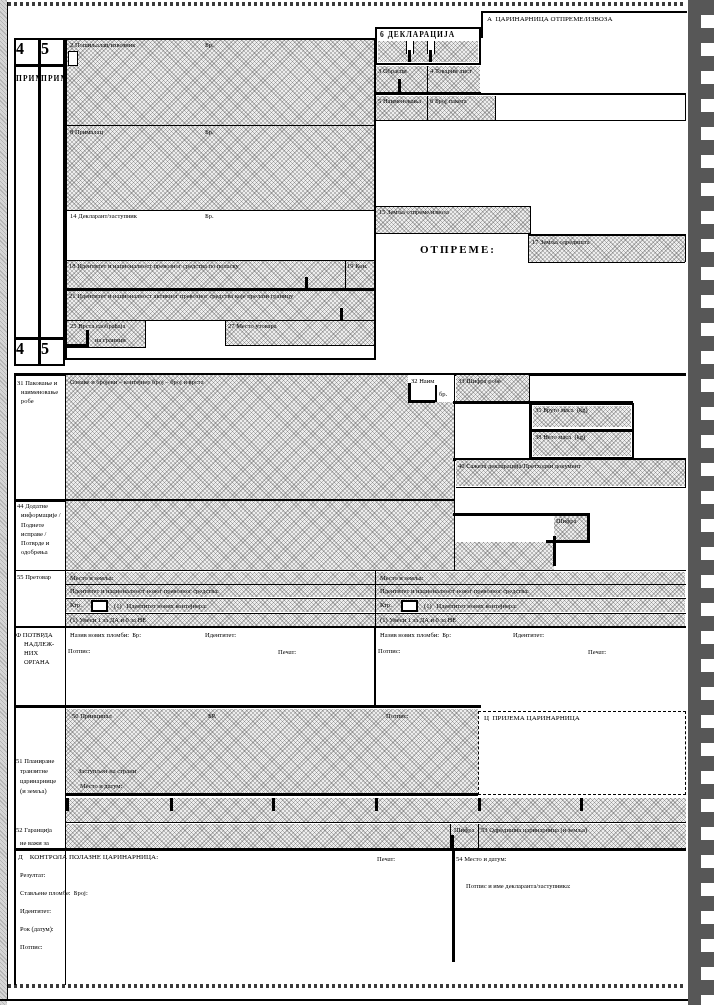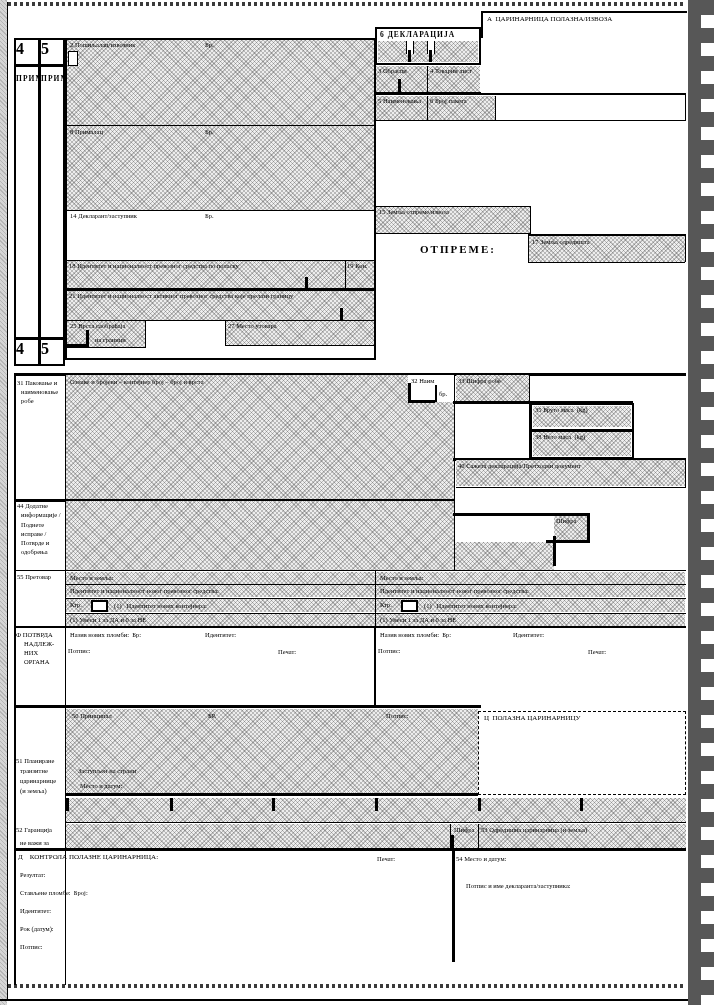--- a/index.html
+++ b/index.html
@@ -52,21 +52,21 @@
   <div class="abs vwrap" style="left:39px;top:65px;width:26px;height:274px"><span class="vtxt">ПРИМЕРАК ЗА ПОТВРЂИВАЊЕ ПРИЈЕМА</span></div>
   <div class="abs num" style="left:14px;top:338px;width:26px;height:28px">
       <b>4</b>
     </div>
   <div class="abs num" style="left:39px;top:338px;width:26px;height:28px">
       <b>5</b>
     </div>
 
   <i class="ln" style="left:481px;top:11px;width:206px;height:2px"></i>
   <i class="ln" style="left:481px;top:11px;width:2px;height:27px"></i>
-  <b class="lb b7" style="left:487px;top:15px">А  ЦАРИНАРНИЦА ПОЛАЗНА/ИЗВОЗА</b>
+  <b class="lb b7" style="left:487px;top:15px">А  ЦАРИНАРНИЦА ОТПРЕМЕ/ИЗВОЗА</b>
 
   <div class="abs" style="left:375px;top:27px;width:106px;height:38px;border:2.5px solid #000;background:#fff"></div>
   <b class="d1" style="left:380px;top:30px">6 ДЕКЛАРАЦИЈА</b>
   <i class="hx" style="left:378px;top:41px;width:100px;height:21px"></i>
   <i style="left:406px;top:41px;width:8px;height:13px;background:#fff;border-left:1px solid #000;border-right:1px solid #000"></i>
   <i style="left:427px;top:41px;width:8px;height:13px;background:#fff;border-left:1px solid #000;border-right:1px solid #000"></i>
   <i class="ln" style="left:408px;top:50px;width:2.5px;height:12px"></i>
   <i class="ln" style="left:429px;top:50px;width:2.5px;height:12px"></i>
 
   <div class="abs" style="left:65px;top:38px;width:311px;height:322px;border:2px solid #000"></div>
@@ -226,21 +226,21 @@
   <i class="ln" style="left:14px;top:705px;width:467px;height:2.5px"></i>
 
   <i class="hx" style="left:66px;top:709px;width:412px;height:85px"></i>
   <b class="lb" style="left:72px;top:712px">50 Принципал</b>
   <b class="lb" style="left:208px;top:712px">БР.</b>
   <b class="lb" style="left:386px;top:712px">Потпис:</b>
   <b class="lb" style="left:78px;top:767px">Заступљен на страни</b>
   <b class="lb" style="left:80px;top:782px">Место и датум:</b>
   <i class="ln" style="left:65px;top:793px;width:413px;height:2.5px"></i>
   <div class="abs dash" style="left:478px;top:711px;width:208px;height:84px"></div>
-  <b class="lb b7" style="left:484px;top:714px">Ц  ПОЛАЗНА ЦАРИНАРНИЦУ</b>
+  <b class="lb b7" style="left:484px;top:714px">Ц  ПРИЈЕМА ЦАРИНАРНИЦА</b>
 
   <b class="lb" style="left:16px;top:757px">51 Планиране</b>
   <b class="lb" style="left:20px;top:767px">транзитне</b>
   <b class="lb" style="left:20px;top:777px">царинарнице</b>
   <b class="lb" style="left:20px;top:787px">(и земља)</b>
   <i class="hx" style="left:66px;top:798px;width:620px;height:24px"></i>
   <i class="ln" style="left:66px;top:798px;width:2.5px;height:13px"></i>
   <i class="ln" style="left:170px;top:798px;width:2.5px;height:13px"></i>
   <i class="ln" style="left:272px;top:798px;width:2.5px;height:13px"></i>
   <i class="ln" style="left:375px;top:798px;width:2.5px;height:13px"></i>

